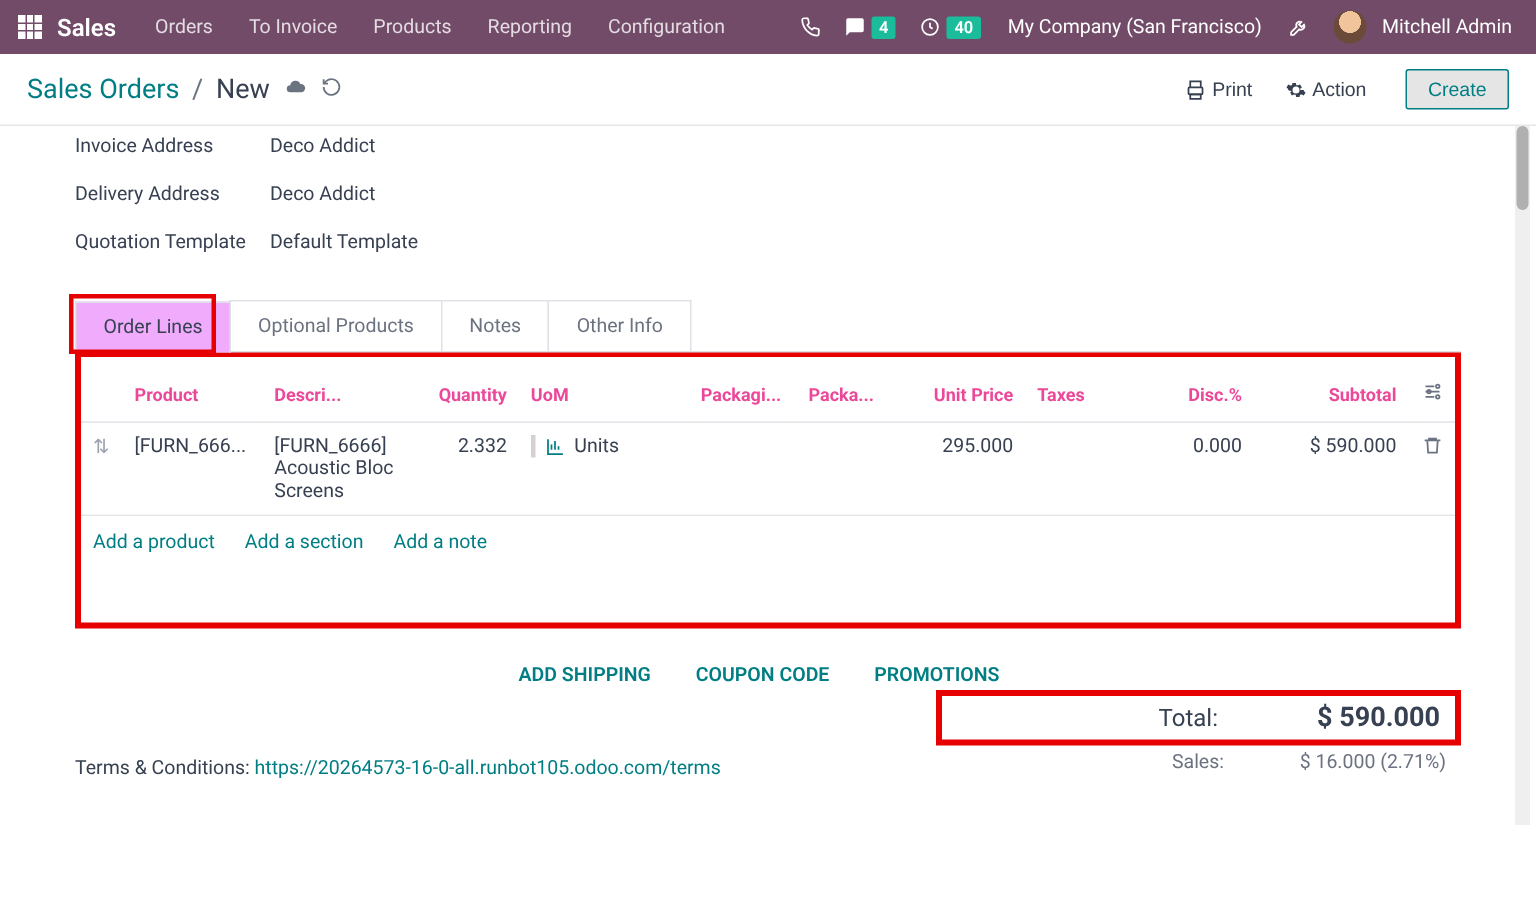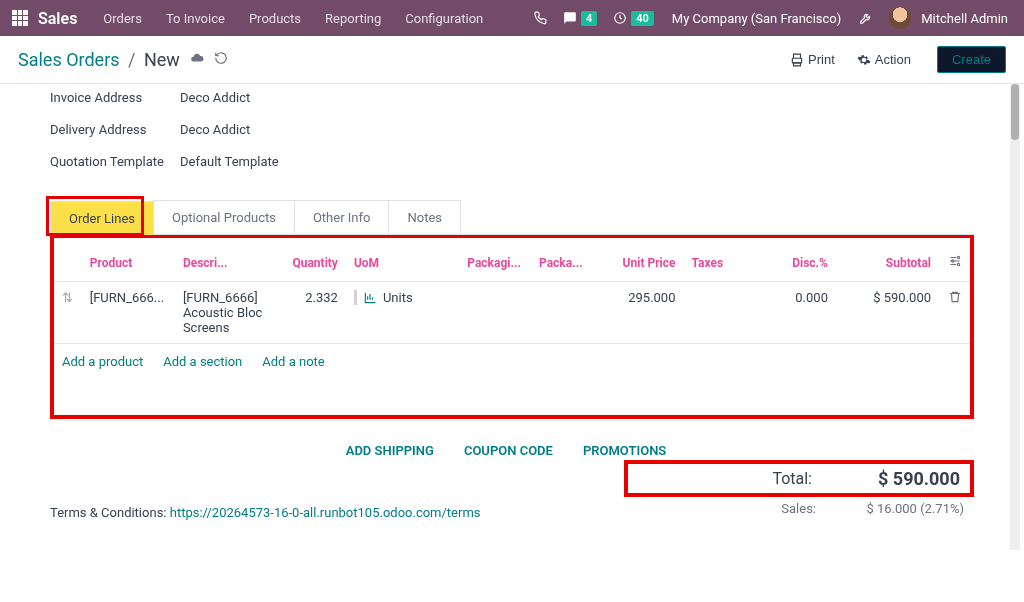--- a/index.html
+++ b/index.html
@@ -20,38 +20,38 @@
 
   
   .actionbar { display: flex; align-items: center; padding: 10px 18px; gap: 10px; border-bottom: 1px solid #e5e7eb; }
   .breadcrumb { color: #017e84; font-size: 18px; }
   .breadcrumb .sep { color: #6b7280; margin: 0 4px; }
   .breadcrumb .current { color: #374151; }
   .actionbar .mini-icon { color: #6b7280; cursor: pointer; }
   .actionbar .spacer { flex: 1; }
   .action-btn { color: #374151; background: none; border: none; font-size: 13px; cursor: pointer; display: inline-flex; align-items: center; gap: 4px; padding: 4px 6px; }
   .action-btn .gear { width: 14px; height: 14px; }
-  .create-btn { color: #017e84; border: 1px solid #017e84; background: #0f172a; padding: 5px 14px; font-size: 13px; cursor: pointer; margin-left: 10px; border-radius: 2px; }
+  .create-btn { color: #017e84; border: 1px solid #017e84; background: #e5e5e5; padding: 5px 14px; font-size: 13px; cursor: pointer; margin-left: 10px; border-radius: 2px; }
 
   
   .page-wrap { padding: 0 24px 0 24px; position: relative; }
   .right-scroll { position: absolute; right: 4px; top: 0; bottom: 0; width: 10px; background: #efefef; }
   .right-scroll .thumb { position: absolute; left: 1px; right: 1px; top: 0; height: 56px; background: #b0b0b0; border-radius: 4px; }
 
   .form-sheet { background: #fff; padding: 6px 26px 30px; }
   .field-row { display: flex; align-items: flex-start; min-height: 32px; }
   .field-label { width: 130px; color: #374151; font-size: 13px; }
   .field-value { font-size: 13px; color: #374151; }
 
   
   .tabs-wrap { margin-top: 14px; position: relative; }
   .highlight-tab { position: absolute; left: -4px; top: -4px; width: 98px; height: 40px; border: 3px solid #e60000; z-index: 2; pointer-events: none; }
   .tabs { display: flex; border-bottom: 1px solid #dee2e6; }
   .tab { padding: 9px 18px; border: 1px solid #dee2e6; border-bottom: none; margin-right: -1px; background: #fff; color: #6b7280; cursor: pointer; font-size: 13px; }
-  .tab.active { color: #374151; background: #fde047; position: relative; top: 1px; }
+  .tab.active { color: #374151; background: #f0abfc; position: relative; top: 1px; }
 
   
   .lines-box { border: 4px solid #e60000; margin-top: -1px; padding: 6px 0 40px; }
   table.lines { width: 100%; border-collapse: collapse; }
   table.lines th { text-align: left; font-weight: 700; color: #ec4899; padding: 10px 8px; font-size: 12px; border-bottom: 1px solid #e5e7eb; }
   table.lines th.num, table.lines td.num { text-align: right; }
   table.lines td { padding: 8px; vertical-align: top; font-size: 13px; color: #374151; }
   .drag-handle { color: #9ca3af; cursor: grab; }
   .uom-cell { display: flex; align-items: center; gap: 6px; border-left: 3px solid #d6d0d3; padding-left: 6px; }
   .chart-icon { color: #017e84; width: 14px; height: 14px; }
@@ -183,22 +183,22 @@
     <div class="field-row">
       <div class="field-label">Quotation Template</div>
       <div class="field-value">Default Template</div>
     </div>
 
     <div class="tabs-wrap">
       <div class="highlight-tab"></div>
       <div class="tabs">
         <div class="tab active">Order Lines</div>
         <div class="tab">Optional Products</div>
+        <div class="tab">Notes</div>
         <div class="tab">Other Info</div>
-        <div class="tab">Notes</div>
       </div>
     </div>
 
     <div class="lines-box">
       <table class="lines">
         <thead>
           <tr>
             <th style="width:18px"></th>
             <th style="width:82px">Product</th>
             <th style="width:96px">Descri...</th>

